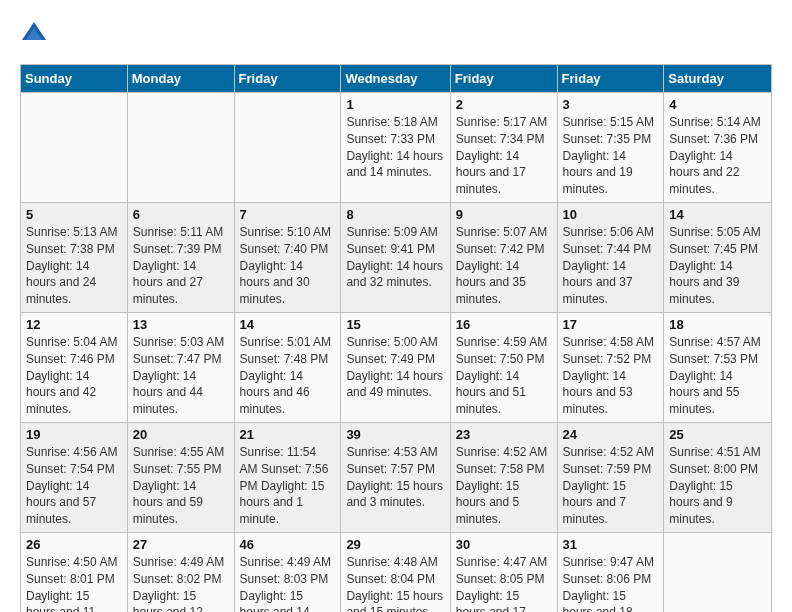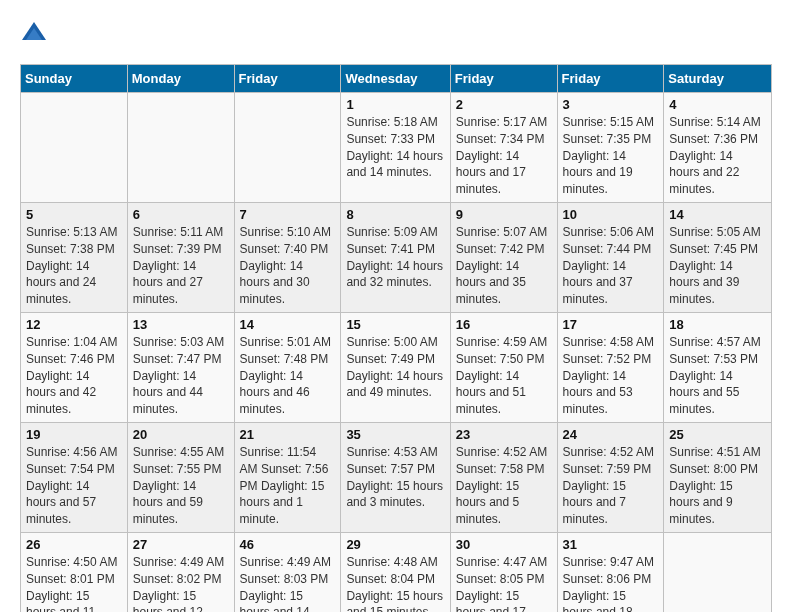--- a/index.html
+++ b/index.html
@@ -180,21 +180,21 @@
         <td>
           <span class="day-num">7</span>
           <div class="day-detail">Sunrise: 5:10 AM
 Sunset: 7:40 PM
 Daylight: 14 hours
 and 30 minutes.</div>
         </td>
         <td>
           <span class="day-num">8</span>
           <div class="day-detail">Sunrise: 5:09 AM
-Sunset: 7:41 PM
+Sunset: 9:41 PM
 Daylight: 14 hours
 and 32 minutes.</div>
         </td>
         <td>
           <span class="day-num">9</span>
           <div class="day-detail">Sunrise: 5:07 AM
 Sunset: 7:42 PM
 Daylight: 14 hours
 and 35 minutes.</div>
         </td>
@@ -209,21 +209,21 @@
           <span class="day-num">14</span>
           <div class="day-detail">Sunrise: 5:05 AM
 Sunset: 7:45 PM
 Daylight: 14 hours
 and 39 minutes.</div>
         </td>
       </tr>
       <tr>
         <td>
           <span class="day-num">12</span>
-          <div class="day-detail">Sunrise: 1:04 AM
+          <div class="day-detail">Sunrise: 5:04 AM
 Sunset: 7:46 PM
 Daylight: 14 hours
 and 42 minutes.</div>
         </td>
         <td>
           <span class="day-num">13</span>
           <div class="day-detail">Sunrise: 5:03 AM
 Sunset: 7:47 PM
 Daylight: 14 hours
 and 44 minutes.</div>
@@ -280,21 +280,21 @@
 and 59 minutes.</div>
         </td>
         <td>
           <span class="day-num">21</span>
           <div class="day-detail">Sunrise: 11:54 AM
 Sunset: 7:56 PM
 Daylight: 15 hours
 and 1 minute.</div>
         </td>
         <td>
-          <span class="day-num">35</span>
+          <span class="day-num">39</span>
           <div class="day-detail">Sunrise: 4:53 AM
 Sunset: 7:57 PM
 Daylight: 15 hours
 and 3 minutes.</div>
         </td>
         <td>
           <span class="day-num">23</span>
           <div class="day-detail">Sunrise: 4:52 AM
 Sunset: 7:58 PM
 Daylight: 15 hours

